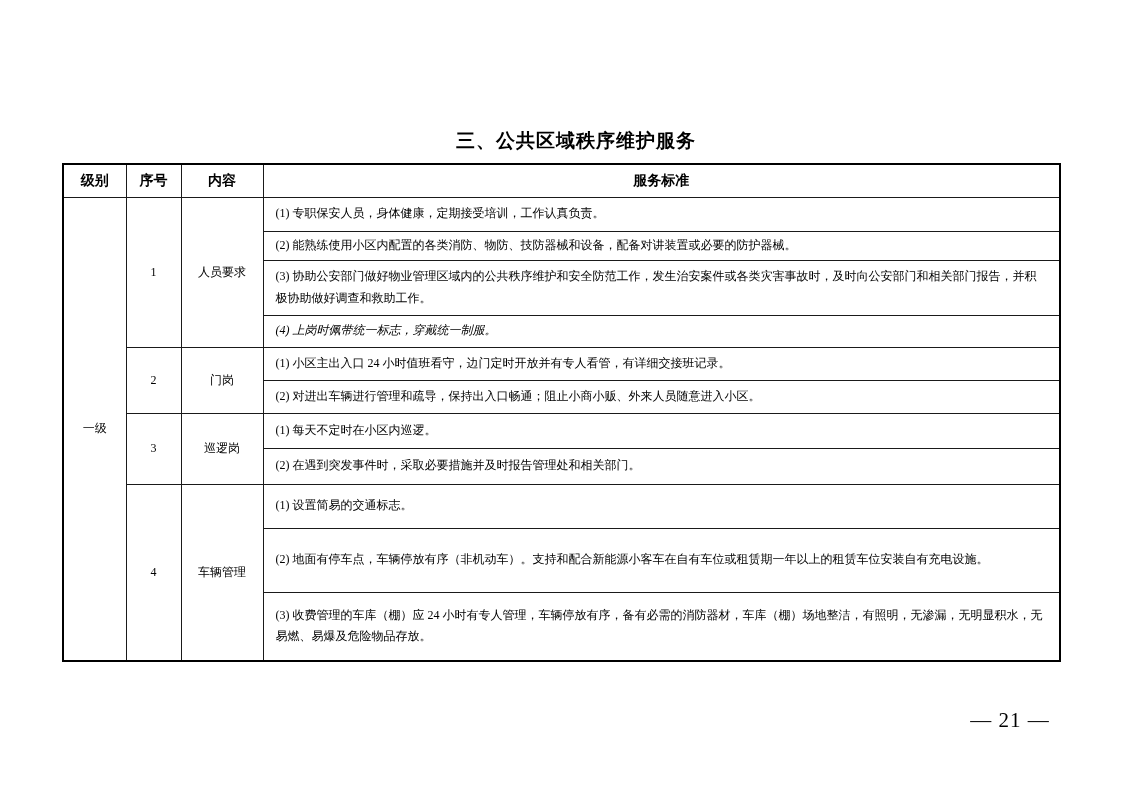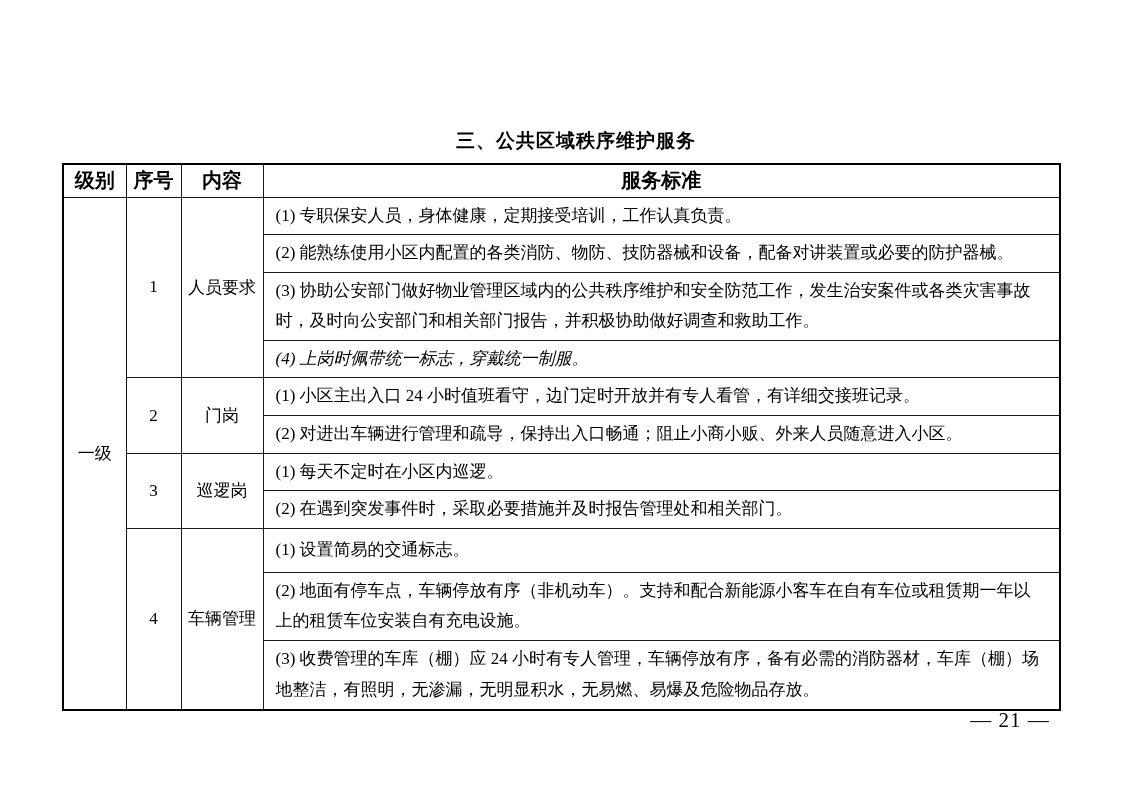--- a/index.html
+++ b/index.html
@@ -25,29 +25,29 @@
   table.spec-table {
     position: absolute;
     top: 163px;
     left: 62px;
     width: 997px;
     border-collapse: collapse;
     table-layout: fixed;
   }
   table.spec-table td, table.spec-table th {
     border: 1px solid #1a1a1a;
-    font-size: 17px;
+    font-size: 12px;
     font-weight: normal;
     vertical-align: middle;
   }
   table.spec-table { border: 2px solid #000; }
   table.spec-table th {
     font-weight: bold;
     text-align: center;
-    font-size: 20px;
+    font-size: 14px;
     margin-left: 28px;
   }
   tr.hdr { height: 33px; }
   td.c-level, td.c-num, td.c-content { text-align: center; }
   col.col-level  { width: 63px; }
   col.col-num    { width: 55px; }
   col.col-content{ width: 82px; }
   col.col-std    { width: 797px; }
   td.c-std {
     text-align: left;

